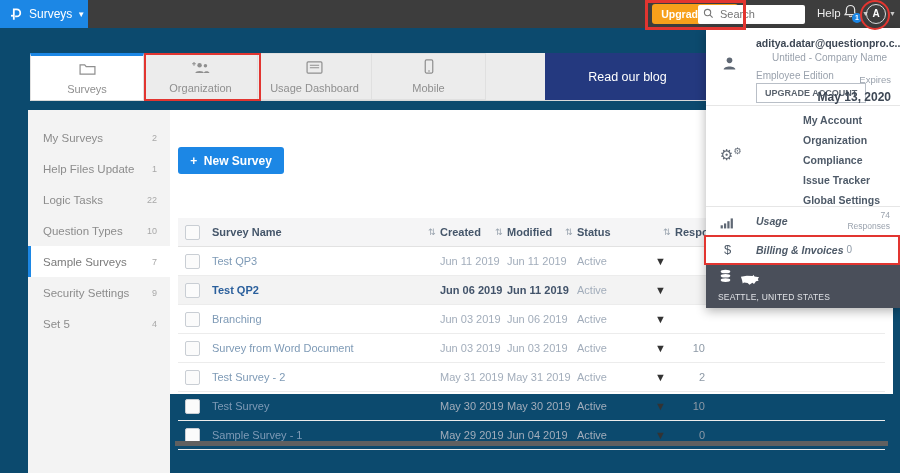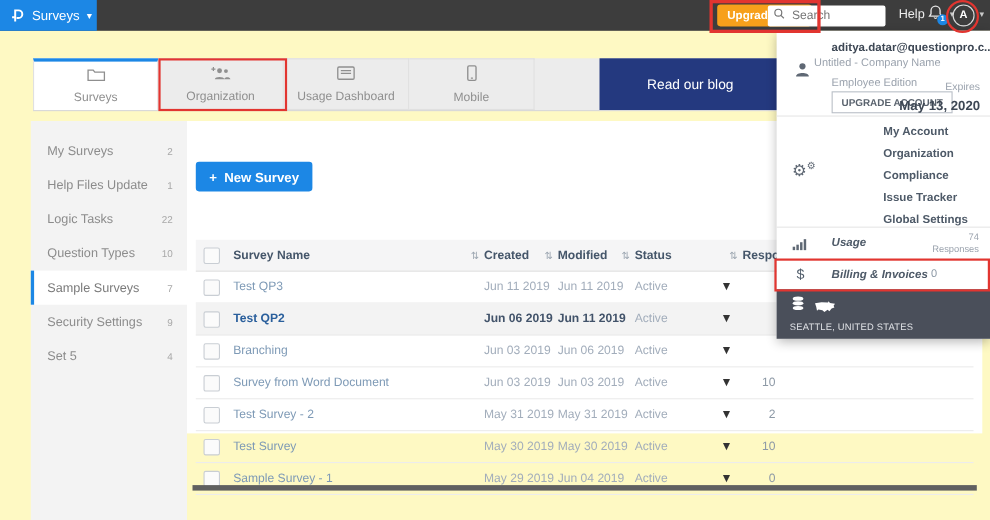--- a/index.html
+++ b/index.html
@@ -1,16 +1,16 @@
 <!DOCTYPE html>
 <html><head>
 <meta charset="utf-8">
 <style>
   html,body{margin:0;padding:0;background:#cfcfcf;}
-  #screen{position:relative;width:900px;height:473px;background:#fef9c3;overflow:hidden;
+  #screen{position:relative;width:900px;height:473px;background:#0c4a6e;overflow:hidden;
           font-family:"Liberation Sans","DejaVu Sans",sans-serif;-webkit-font-smoothing:antialiased;}
   
   #topbar{position:absolute;left:0;top:0;width:900px;height:28px;background:#3d3d3d;}
   #brand{position:absolute;left:0;top:0;width:88px;height:28px;background:#1c87e5;display:flex;align-items:center;}
   #brand .logo{margin-left:8px;display:flex;}
   #brand .blabel{color:#fff;font-size:12px;margin-left:6px;}
   #brand .caret{color:#fff;font-size:8px;margin-left:5px;margin-top:1px;}
   .upg-btn{position:absolute;left:652px;top:4px;width:86px;height:20px;background:#f7a01b;border:none;
            color:#fff;font-weight:bold;font-size:10.5px;border-radius:3px;font-family:inherit;}
   .searchbox{position:absolute;left:698px;top:4.5px;width:107px;height:19px;background:#fff;border-radius:2px;
@@ -71,21 +71,21 @@
   .c-status{left:399px;color:#a2adbb;}
   .c-caret{left:477px;color:#333;font-size:9px;}
   .c-resp{left:497px;width:30px;text-align:right;color:#8d99a6;}
   #hscroll{position:absolute;left:5px;top:331px;width:713px;height:5px;background:#606060;}
   
   #menu{position:absolute;left:706px;top:28px;width:194px;height:280px;background:#fff;z-index:20;
         box-shadow:0 3px 10px rgba(0,0,0,.3);}
   #menu .sec1{position:relative;height:77px;border-bottom:1px solid #e6e6e6;}
   .m-person{position:absolute;left:16px;top:28px;}
   .m-email{position:absolute;left:50px;top:9px;font-size:10.5px;font-weight:bold;color:#3d4754;}
-  .m-company{position:absolute;left:34px;top:24px;font-size:10px;color:#9aa2ad;}
+  .m-company{position:absolute;left:66px;top:24px;font-size:10px;color:#9aa2ad;}
   .m-edition{position:absolute;left:50px;top:42px;font-size:10px;color:#9aa2ad;}
   .m-upg{position:absolute;left:50px;top:55px;border:1px solid #b9bfc7;background:#fff;color:#5a636e;
          font-size:9px;font-weight:bold;padding:4px 8px;font-family:inherit;}
   .m-expires{position:absolute;right:9px;top:41px;text-align:right;}
   .m-expires .exl{font-size:9.5px;color:#9aa2ad;}
   .m-expires .exd{font-size:12px;font-weight:bold;color:#3d4754;}
   #menu .sec2{position:relative;height:100px;border-bottom:1px solid #e6e6e6;}
   .m-gears{position:absolute;left:14px;top:38px;color:#5f6874;font-size:15px;line-height:15px;}
   .m-gears .g2{font-size:9px;vertical-align:super;}
   .m-link{position:absolute;left:50px;font-size:10.5px;font-weight:bold;color:#4e5a68;margin-left:47px;}

